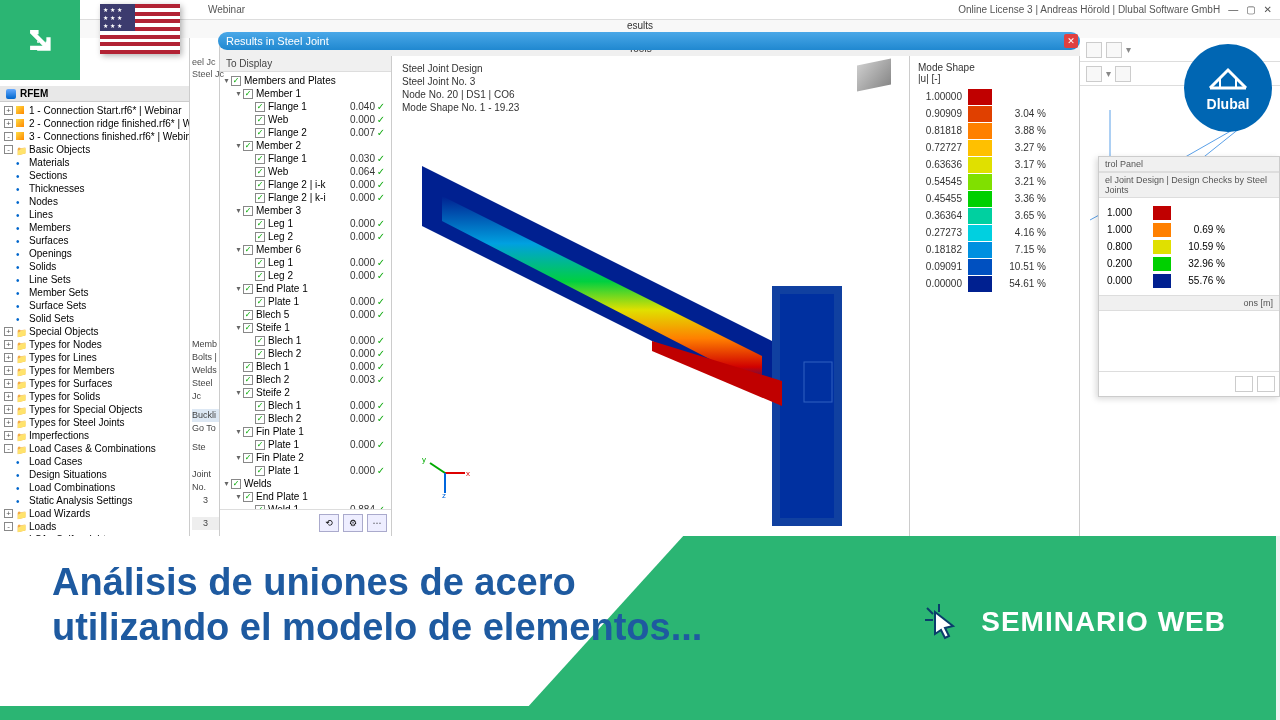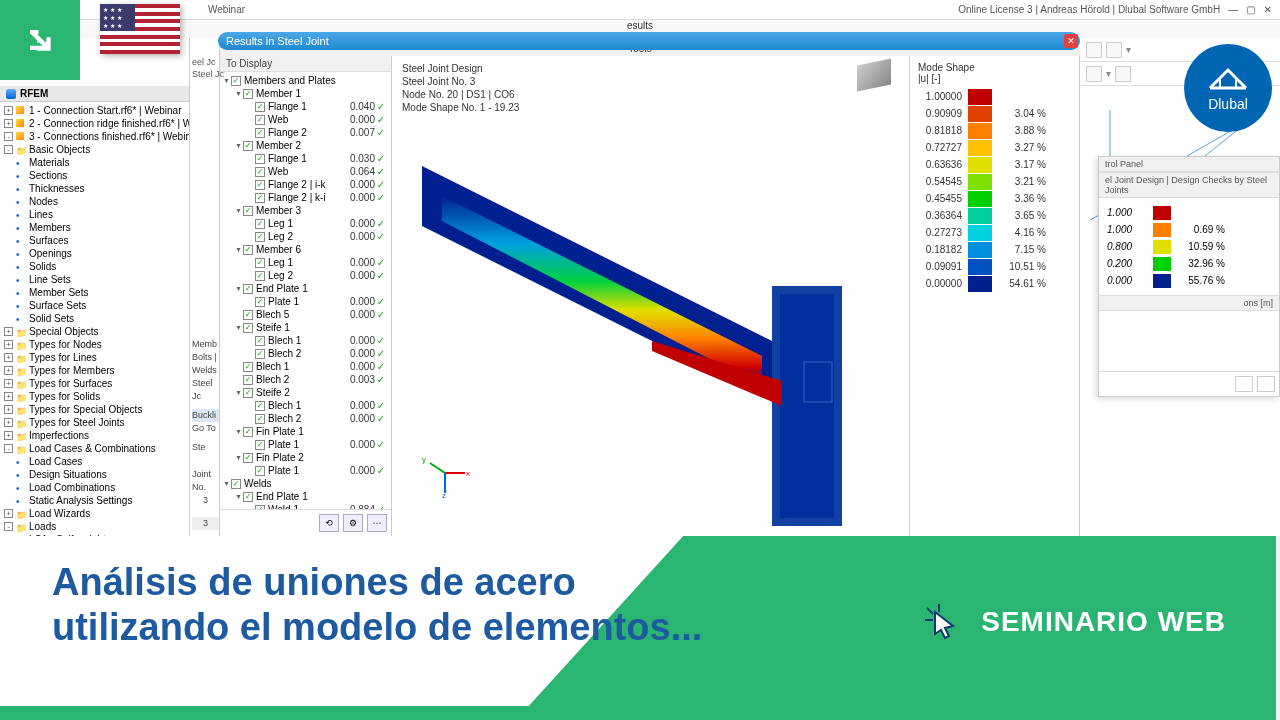--- a/index.html
+++ b/index.html
@@ -51,25 +51,25 @@
 .legend .lhdr { font-size:10px; color:#333; margin-bottom:4px; }
 .legend .lrow { display:flex; align-items:center; height:17px; }
 .legend .lnum { width:44px; text-align:right; color:#333; }
 .legend .lsw { width:24px; height:16px; margin:0 6px; }
 .legend .lpct { width:48px; text-align:right; color:#333; }
 .rightcol { width:200px; background:#fff; font-size:10px; position:relative; }
 .rightcol .tool { height:24px; border-bottom:1px solid #ddd; display:flex; align-items:center; gap:4px; padding:0 6px; }
 .rightcol .tool .tb { width:16px; height:16px; border:1px solid #ccc; background:#f8f8f8; }
 .logo { position:absolute; top:44px; right:8px; width:88px; height:88px; border-radius:50%; background:#0066b3; display:flex; flex-direction:column; align-items:center; justify-content:center; color:#fff; z-index:40; }
 .logo svg { width:40px; height:30px; }
-.logo span { font-size:14px; font-weight:400; margin-top:2px; }
+.logo span { font-size:14px; font-weight:700; margin-top:2px; }
 .rpanel { position:absolute; top:156px; right:0; width:182px; background:#fff; border:1px solid #ccc; box-shadow:-2px 2px 6px rgba(0,0,0,.15); font-size:10px; }
 .rpanel .rphdr { background:#f0f0f0; padding:2px 6px; border-bottom:1px solid #ddd; font-size:9px; color:#555; }
 .rpanel .rprow { display:flex; align-items:center; padding:2px 8px; height:17px; }
-.rpanel .rpn { width:40px;font-style:italic; }
+.rpanel .rpn { width:40px; }
 .rpanel .rpsw { width:18px; height:14px; margin:0 6px; }
 .rpanel .rppct { width:48px; text-align:right; }
 .footer { position:absolute; bottom:0; left:0; right:4px; height:184px; }
 .footer .bgband { position:absolute; inset:0; background:#fff; }
 .footer .accent { position:absolute; right:0; bottom:0; width:760px; height:184px; background:#2bb573; clip-path:polygon(22% 0,100% 0,100% 100%,0 100%); }
 .footer .stripe { position:absolute; left:0; bottom:0; right:0; height:14px; background:#2bb573; }
 .footer .title { position:absolute; left:52px; top:24px; font-size:38px; font-weight:600; color:#1e5aa0; line-height:1.18; }
 .footer .webinar { position:absolute; right:50px; top:64px; font-size:28px; font-weight:700; color:#fff; letter-spacing:1px; display:flex; align-items:center; gap:18px; }
 .footer .cursor { width:44px; height:44px; }
 .steelstub { position:absolute; left:192px; top:56px; width:32px; font-size:9px; color:#555; line-height:12px; }

